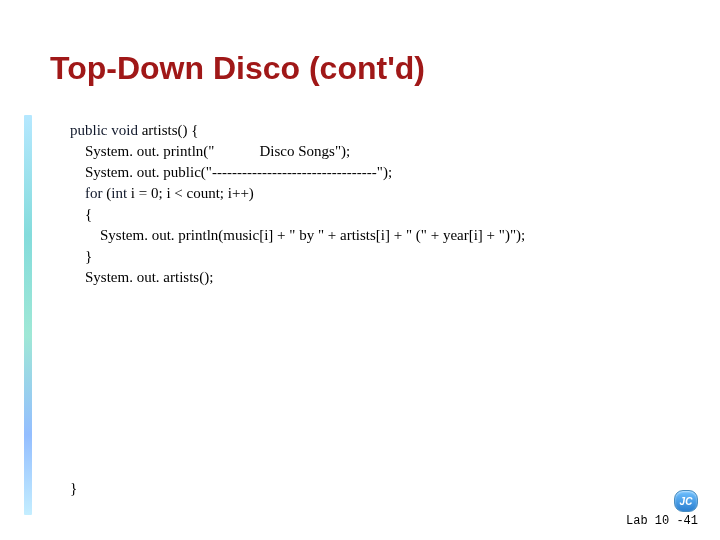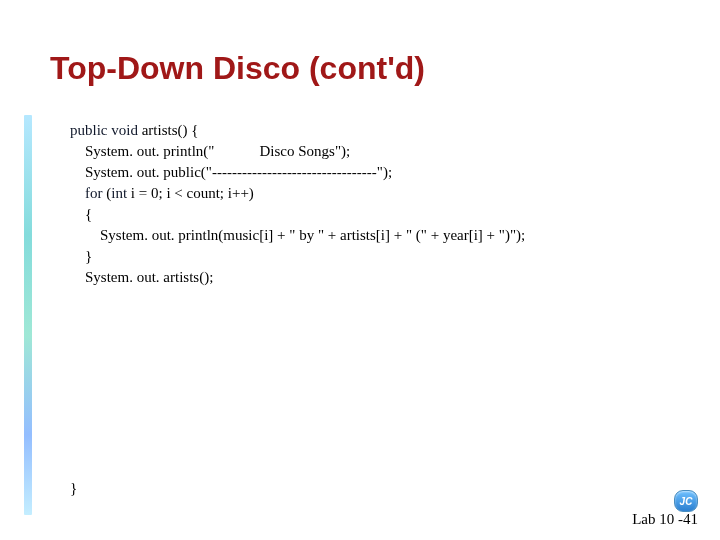--- a/index.html
+++ b/index.html
@@ -45,22 +45,22 @@
     position: absolute;
     left: 70px;
     top: 480px;
     font-size: 15px;
     color: #000;
   }
   .footer {
     position: absolute;
     right: 22px;
     bottom: 12px;
-    font-family: Liberation Serif, serif;
-    font-size: 15px;
+    font-family: Liberation Mono, monospace;
+    font-size: 12px;
     color: #000;
   }
   .logo {
     position: absolute;
     right: 22px;
     bottom: 28px;
     width: 22px;
     height: 20px;
     background: linear-gradient(180deg, #6ec0ff 0%, #2a7fd0 100%);
     border: 1px solid #4a8ec0;

